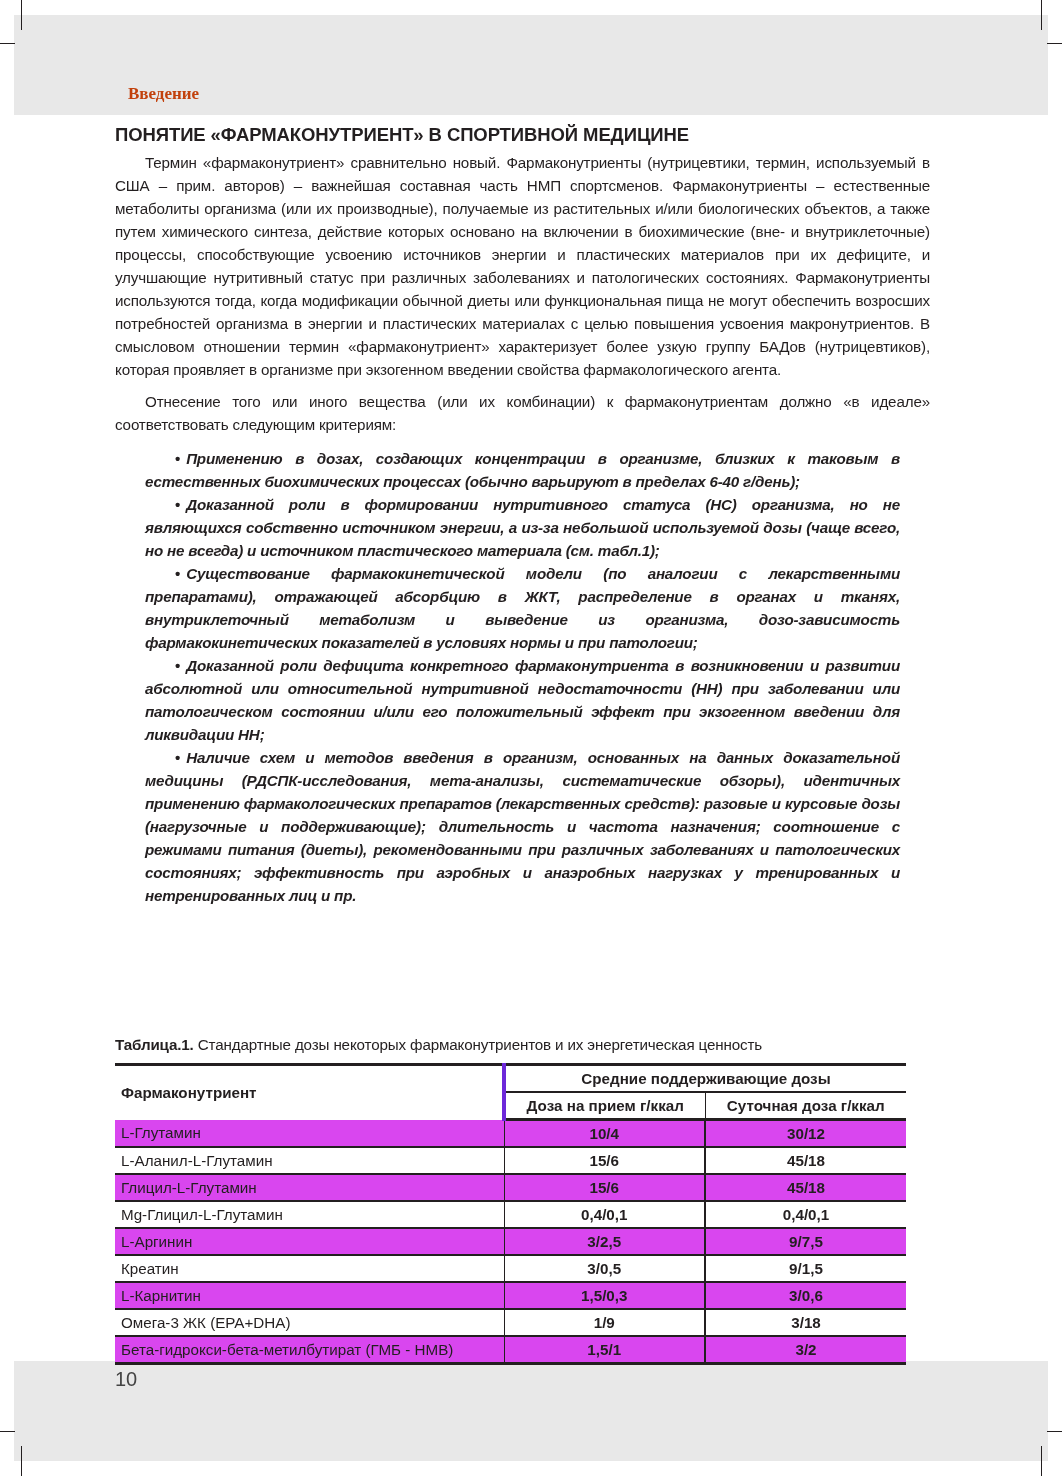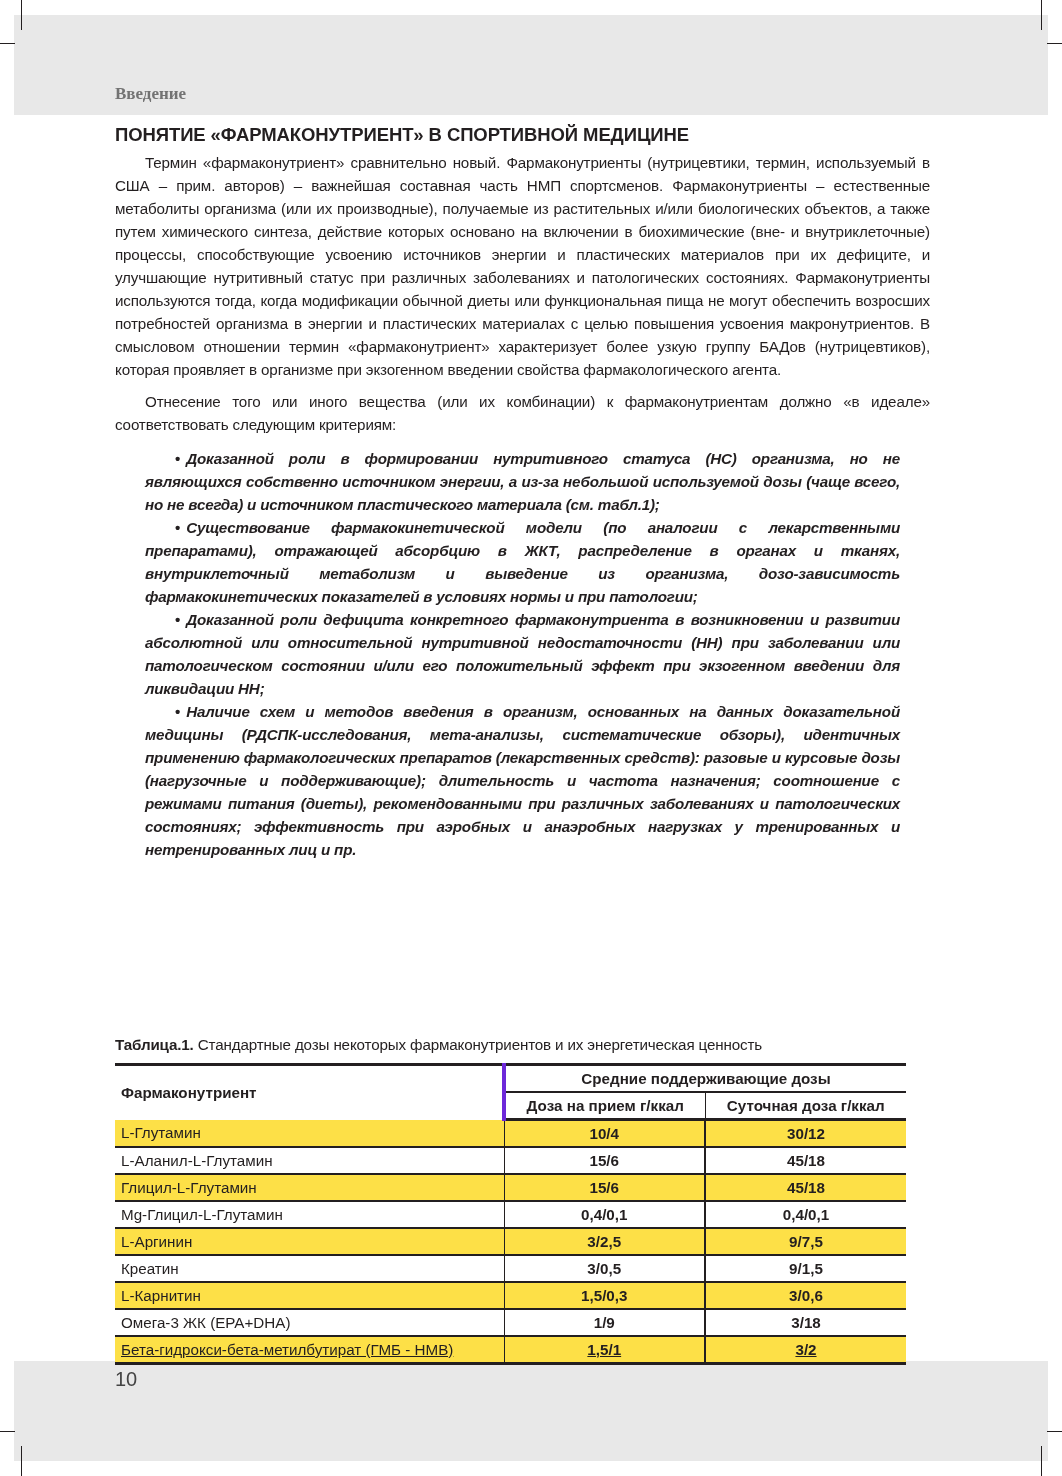--- a/index.html
+++ b/index.html
@@ -2,22 +2,22 @@
 <html><head>
 <meta charset="utf-8">
 <style>
   html, body { margin:0; padding:0; }
   body { width:1062px; height:1476px; background:#ffffff; position:relative; overflow:hidden;
          font-family:"Liberation Sans", sans-serif; color:#231f20; }
   .band { position:absolute; left:14px; width:1034px; background:#e8e8e8; }
   .band-top { top:15px; height:100px; }
   .band-bottom { top:1361px; height:100px; }
   .crop { position:absolute; background:#231f20; }
-  .running-head { position:absolute; left:115px; top:84px; font-family:"Liberation Serif", serif;
-                  font-size:17px; font-weight:bold; color:#737373;text-align:center; }
+  .running-head { position:absolute; left:128px; top:84px; font-family:"Liberation Serif", serif;
+                  font-size:17px; font-weight:bold; color:#c2410c;text-align:center; }
   .page-num { position:absolute; left:115px; top:1368px; font-size:20px; color:#444; }
   .content { position:absolute; left:115px; top:124px; width:815px; }
   h1 { font-size:18.5px; font-weight:bold; margin:0 0 5px 0; letter-spacing:-0.1px; color:#231f20; }
   p.body { margin:0; font-size:15.2px; line-height:23px; text-align:justify; text-indent:30px; letter-spacing:-0.15px; }
   p.body + p.body { margin-top:9px; }
   ul.criteria { list-style:none; margin:11px 0 0 0; padding:0 30px 0 30px; }
   ul.criteria li { font-size:15.2px; line-height:23px; font-style:italic; font-weight:bold; text-align:justify;
                    text-indent:30px; letter-spacing:-0.2px; color:#231f20; }
   ul.criteria li .bullet { font-style:normal; margin-right:6px; }
   .caption { position:absolute; left:115px; top:1036px; font-size:15.2px; letter-spacing:-0.15px; }
@@ -27,22 +27,22 @@
   thead tr:first-child th { border-top:3px solid #231f20; }
   th { font-weight:bold; text-align:center; }
   th.name-head { text-align:left; border-right:4px solid #6d28d9; vertical-align:middle; }
   th.group-head { border-bottom:2px solid #231f20; }
   th.sub-head-1 { border-right:1px solid #231f20; }
   thead tr:last-child th { border-bottom:3px solid #231f20; }
   td { border-bottom:2px solid #231f20; }
   td.name { text-align:left; border-right:1px solid #231f20; font-weight:normal; }
   td.v1 { text-align:center; font-weight:bold; border-right:2px solid #231f20; }
   td.v2 { text-align:center; font-weight:bold; }
-  tr.shaded td { background:#fde047; }
-  tbody tr:last-child td { border-bottom:3px solid #231f20;text-decoration:underline; }
+  tr.shaded td { background:#d946ef; }
+  tbody tr:last-child td { border-bottom:3px solid #231f20; }
 </style>
 </head>
 <body>
 
 <div class="band band-top"></div>
 <div class="band band-bottom"></div>
 
 <div class="crop" style="left:21px;top:0;width:1px;height:30px;"></div>
 <div class="crop" style="left:0;top:43px;width:15px;height:1px;"></div>
 <div class="crop" style="left:1041px;top:0;width:1px;height:30px;"></div>
@@ -52,20 +52,21 @@
 <div class="crop" style="left:1041px;top:1446px;width:1px;height:30px;"></div>
 <div class="crop" style="left:1047px;top:1431px;width:15px;height:1px;"></div>
 
 <div class="running-head">Введение</div>
 
 <div class="content">
   <h1>ПОНЯТИЕ «ФАРМАКОНУТРИЕНТ» В СПОРТИВНОЙ МЕДИЦИНЕ</h1>
   <p class="body">Термин «фармаконутриент» сравнительно новый. Фармаконутриенты (нутрицевтики, термин, используемый в США – прим. авторов) – важнейшая составная часть НМП спортсменов. Фармаконутриенты – естественные метаболиты организма (или их производные), получаемые из растительных и/или биологических объектов, а также путем химического синтеза, действие которых основано на включении в биохимические (вне- и внутриклеточные) процессы, способствующие усвоению источников энергии и пластических материалов при их дефиците, и улучшающие нутритивный статус при различных заболеваниях и патологических состояниях. Фармаконутриенты используются тогда, когда модификации обычной диеты или функциональная пища не могут обеспечить возросших потребностей организма в энергии и пластических материалах с целью повышения усвоения макронутриентов. В смысловом отношении термин «фармаконутриент» характеризует более узкую группу БАДов (нутрицевтиков), которая проявляет в организме при экзогенном введении свойства фармакологического агента.</p>
   <p class="body">Отнесение того или иного вещества (или их комбинации) к фармаконутриентам должно «в идеале» соответствовать следующим критериям:</p>
   <ul class="criteria">
+    <li><span class="bullet">•</span><span>Применению в дозах, создающих концентрации в организме, близких к таковым в естественных биохимических процессах (обычно варьируют в пределах 6-40 г/день);</span></li>
     <li><span class="bullet">•</span><span>Доказанной роли в формировании нутритивного статуса (НС) организма, но не являющихся собственно источником энергии, а из-за небольшой используемой дозы (чаще всего, но не всегда) и источником пластического материала (см. табл.1);</span></li>
     <li><span class="bullet">•</span><span>Существование фармакокинетической модели (по аналогии с лекарственными препаратами), отражающей абсорбцию в ЖКТ, распределение в органах и тканях, внутриклеточный метаболизм и выведение из организма, дозо-зависимость фармакокинетических показателей в условиях нормы и при патологии;</span></li>
     <li><span class="bullet">•</span><span>Доказанной роли дефицита конкретного фармаконутриента в возникновении и развитии абсолютной или относительной нутритивной недостаточности (НН) при заболевании или патологическом состоянии и/или его положительный эффект при экзогенном введении для ликвидации НН;</span></li>
     <li><span class="bullet">•</span><span>Наличие схем и методов введения в организм, основанных на данных доказательной медицины (РДСПК-исследования, мета-анализы, систематические обзоры), идентичных применению фармакологических препаратов (лекарственных средств): разовые и курсовые дозы (нагрузочные и поддерживающие); длительность и частота назначения; соотношение с режимами питания (диеты), рекомендованными при различных заболеваниях и патологических состояниях; эффективность при аэробных и анаэробных нагрузках у тренированных и нетренированных лиц и пр.</span></li>
   </ul>
 </div>
 
 <div class="caption"><b>Таблица.1.</b><span> Стандартные дозы некоторых фармаконутриентов и их энергетическая ценность</span></div>
 
 <table>

